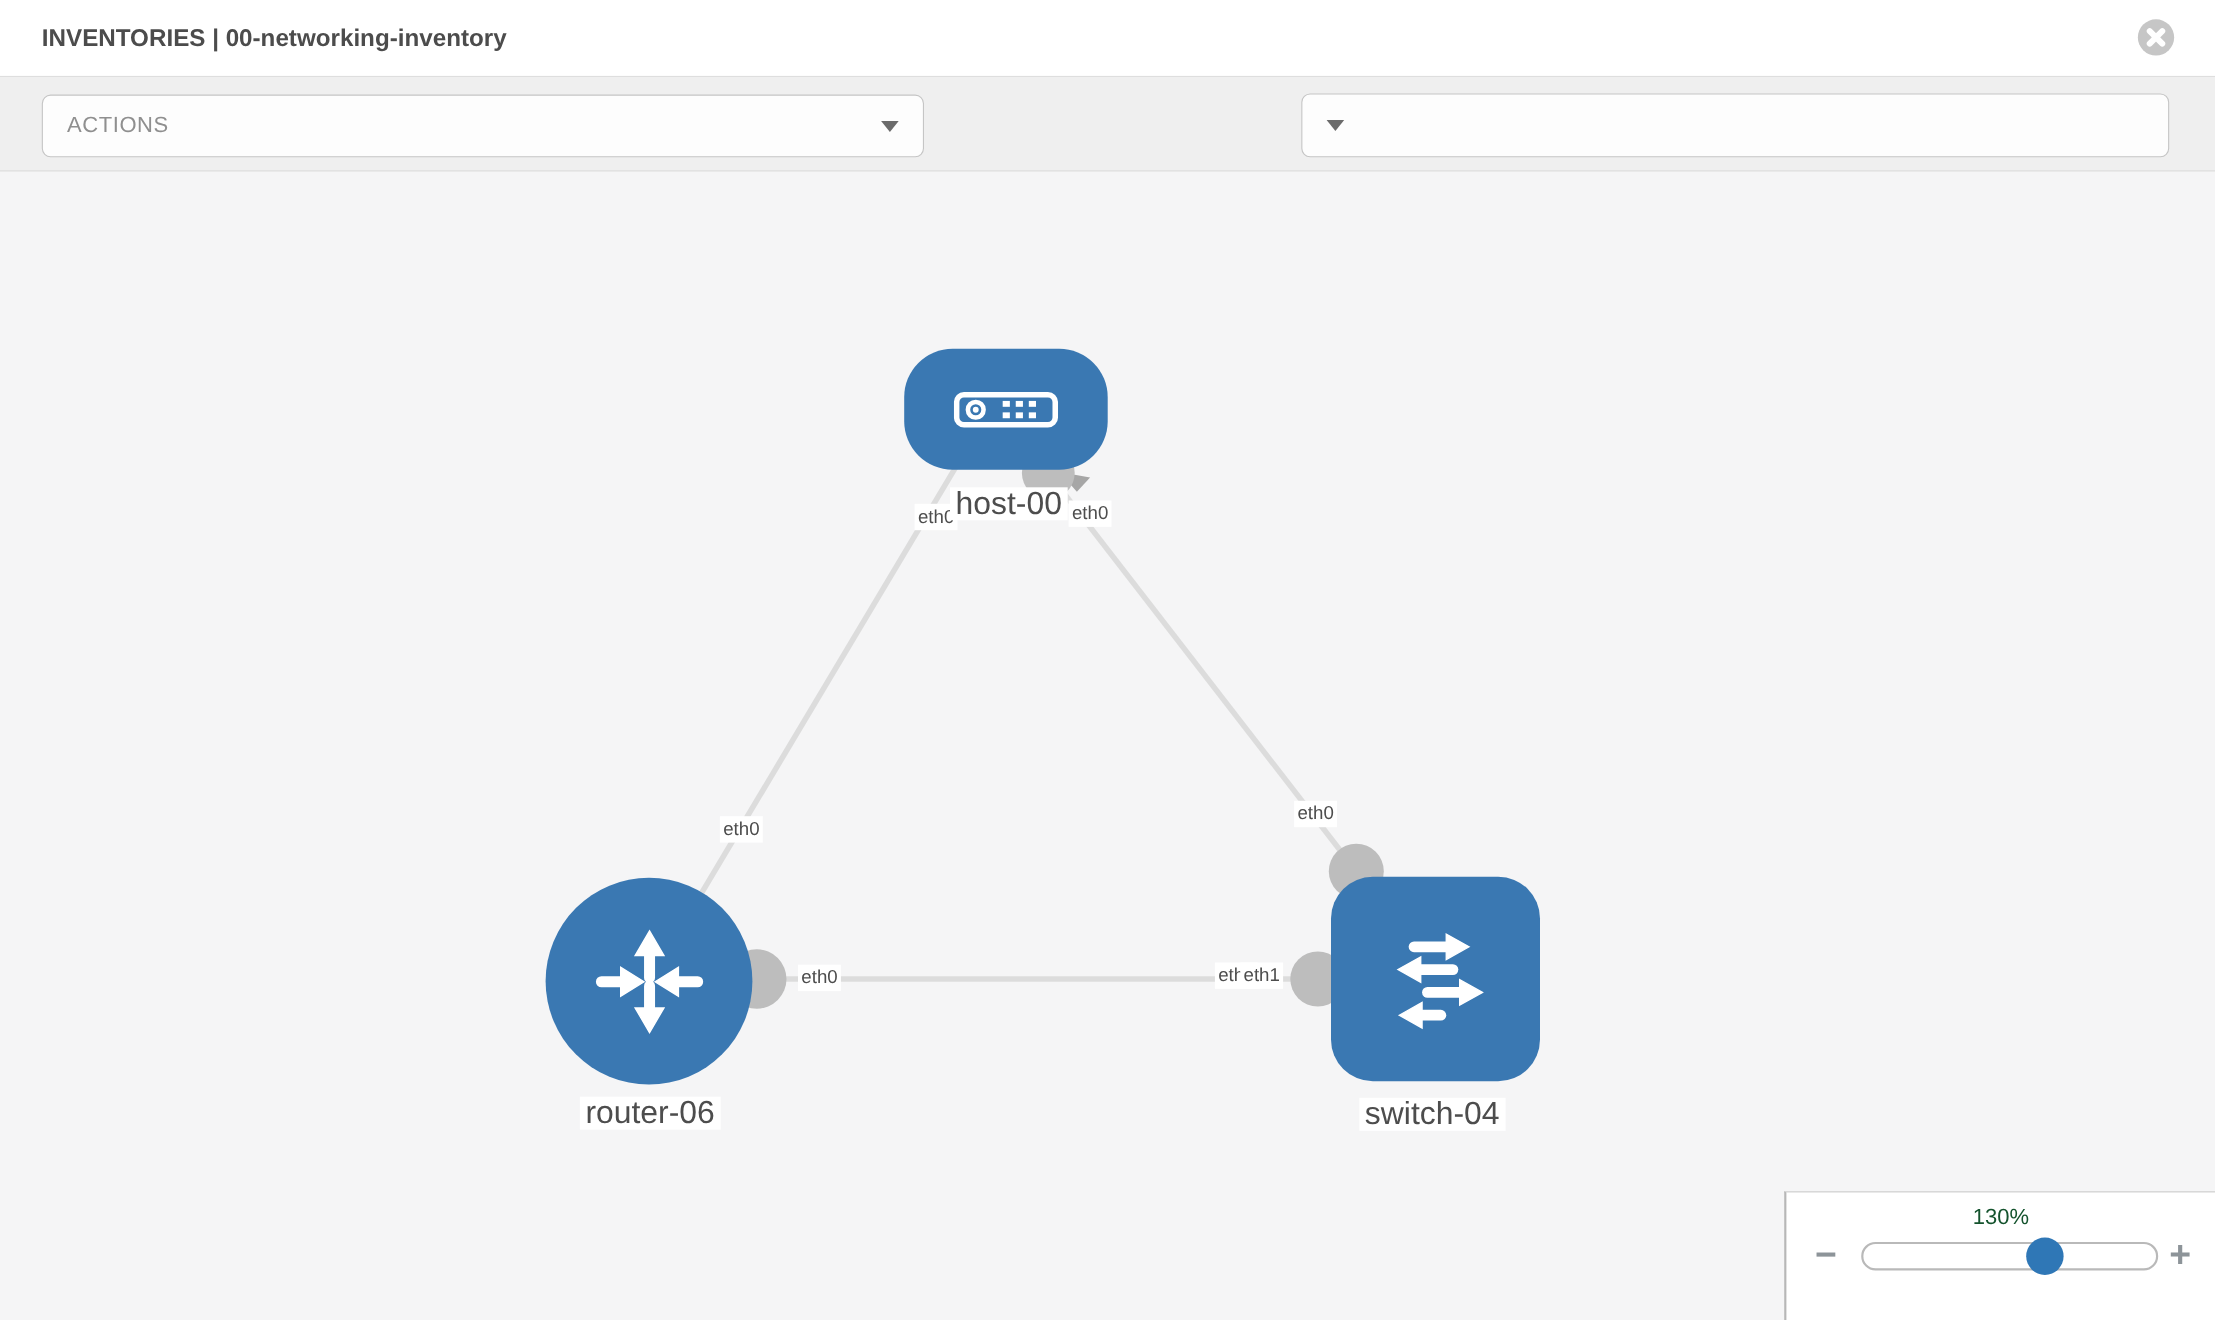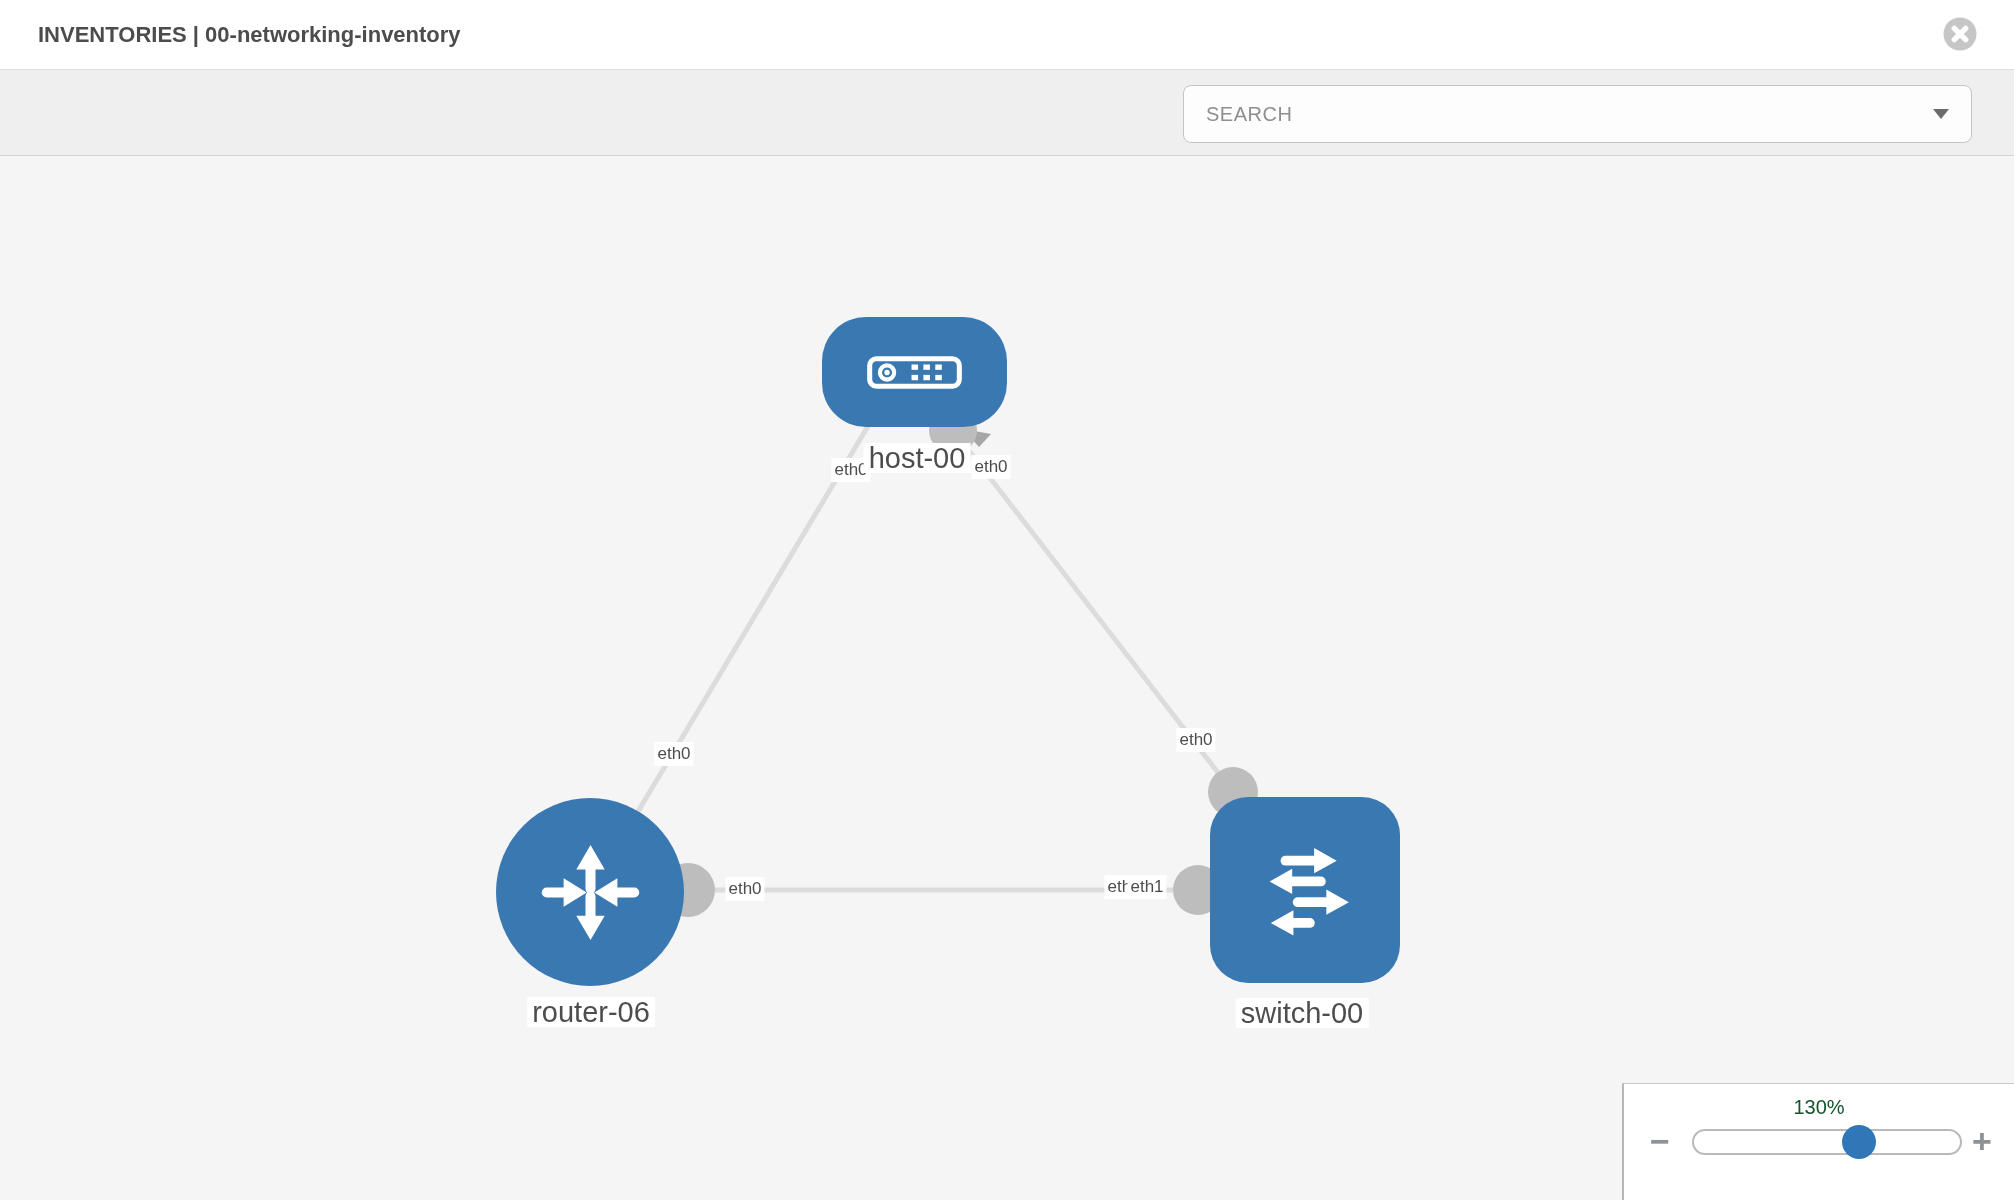--- a/index.html
+++ b/index.html
@@ -69,20 +69,24 @@
     <div class="page-title">INVENTORIES | 00-networking-inventory</div>
     <button class="close-btn">
       <svg width="36" height="36" viewBox="0 0 24 24">
         <circle cx="12" cy="12" r="11" fill="#c6c6c6"></circle>
         <path d="M8.2 8.2 L15.8 15.8 M15.8 8.2 L8.2 15.8" stroke="#ffffff" stroke-width="3.6" stroke-linecap="round"></path>
       </svg>
     </button>
   </div>
 
   <div class="toolbar">
+    <div class="dropdown dd-actions">
+      <span class="dd-label">ACTIONS</span>
+      <span class="caret"></span>
+    </div>
 
     <button class="tool-btn wrench">
       <svg width="40" height="40" viewBox="0 0 24 24">
         <circle cx="16.2" cy="7.8" r="6" fill="#757c84"></circle>
         <circle cx="16.2" cy="7.8" r="2.6" fill="#efefef"></circle>
         <rect x="14.6" y="-3" width="6" height="8.6" fill="#efefef" transform="rotate(45 16.2 7.8)"></rect>
         <rect x="2.5" y="12.2" width="13" height="5.2" rx="2.6" fill="#757c84" transform="rotate(-45 9 14.8)"></rect>
       </svg>
     </button>
 
@@ -90,21 +94,20 @@
       <svg width="38" height="38" viewBox="0 0 24 24">
         <circle cx="8" cy="8" r="5.8" fill="#757c84"></circle>
         <circle cx="8" cy="8" r="2.4" fill="#efefef"></circle>
         <line x1="11.6" y1="11.6" x2="20.2" y2="20.2" stroke="#757c84" stroke-width="4.4" stroke-linecap="square"></line>
         <line x1="16.6" y1="16.6" x2="14.7" y2="18.5" stroke="#757c84" stroke-width="3.2"></line>
         <line x1="19.6" y1="19.6" x2="17.7" y2="21.5" stroke="#757c84" stroke-width="3.2"></line>
       </svg>
     </button>
 
     <div class="dropdown dd-search">
-      <span class="dd-label">SEARCH</span>
       <span class="caret"></span>
     </div>
   </div>
 
   <div class="canvas">
     <svg class="layer" id="links-layer" width="2014" height="1044" viewBox="0 0 2014 1044">
         <line x1="880" y1="250" x2="590" y2="736" stroke="#dcdcdc" stroke-width="5"></line>
         <line x1="953" y1="274" x2="1233" y2="636" stroke="#dcdcdc" stroke-width="5"></line>
         <line x1="590" y1="734" x2="1262" y2="734" stroke="#dcdcdc" stroke-width="5"></line>
         <polygon points="963,273 991,278 979,291" fill="#a6a6a6"></polygon>
@@ -161,21 +164,21 @@
     <div id="labels-layer">
         <div class="dlabel port-label" style="left: 851px; top: 302px;">eth0</div>
         <div class="dlabel port-label" style="left: 991px; top: 299px;">eth0</div>
         <div class="dlabel port-label" style="left: 674px; top: 586px;">eth0</div>
         <div class="dlabel port-label" style="left: 1196px; top: 572px;">eth0</div>
         <div class="dlabel port-label" style="left: 745px; top: 721px;">eth0</div>
         <div class="dlabel port-label" style="left: 1124px; top: 719px;">eth1</div>
         <div class="dlabel port-label" style="left: 1147px; top: 719px;">eth1</div>
         <div class="dlabel node-label" style="left: 917px; top: 287px;">host-00</div>
         <div class="dlabel node-label" style="left: 591px; top: 841px;">router-06</div>
-        <div class="dlabel node-label" style="left: 1302px; top: 842px;">switch-00</div>
+        <div class="dlabel node-label" style="left: 1302px; top: 842px;">switch-04</div>
       </div>
 
     <div class="zoom-panel">
       <div class="zoom-value">130%</div>
       <button class="zoom-btn zoom-out">−</button>
       <div class="slider-track">
         <div class="slider-handle" id="zoom-handle" style="background: rgb(47, 119, 182); left: 148.48px;"></div>
       </div>
       <button class="zoom-btn zoom-in">+</button>
     </div>

